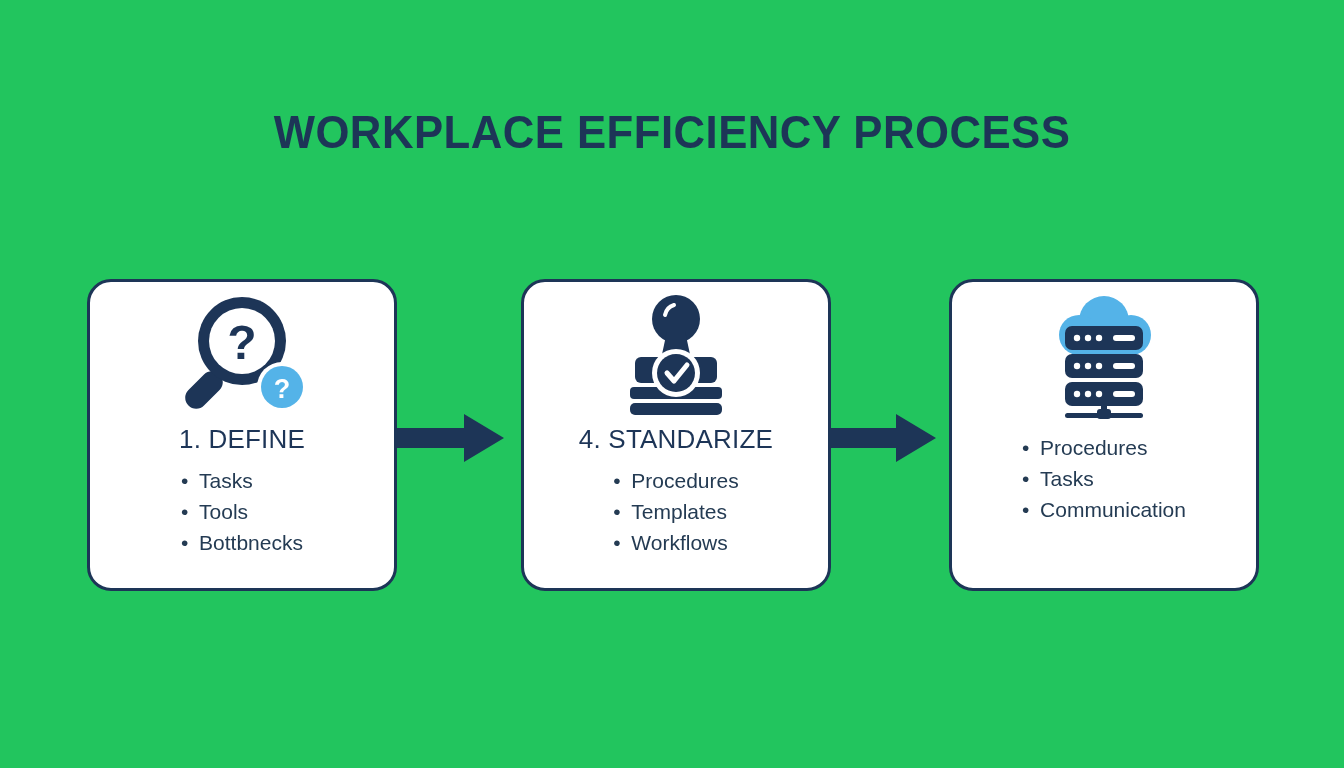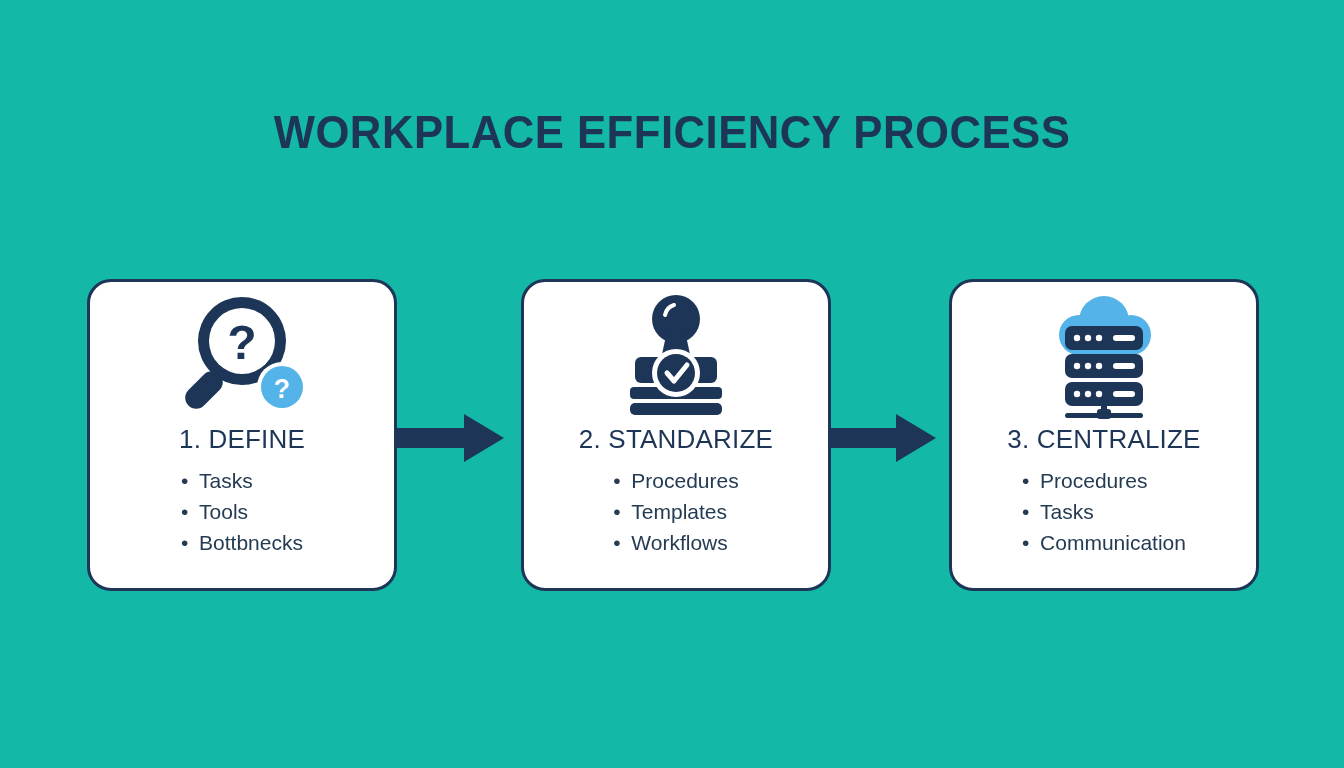--- a/index.html
+++ b/index.html
@@ -10,21 +10,21 @@
     width: 1344px;
     height: 768px;
     background: #fdfdfc;
     font-family: "Liberation Sans", sans-serif;
     overflow: hidden;
   }
   .canvas {
     position: relative;
     width: 1344px;
     height: 768px;
-    background: #14b8a6;
+    background: #22c55e;
   }
 
   
   .page-title {
     position: absolute;
     left: 0;
     top: 104px;
     width: 1344px;
     text-align: center;
     font-family: "Liberation Sans", sans-serif;
@@ -157,21 +157,21 @@
 
           <rect class="navy" x="15" y="94" width="92" height="12" rx="4"></rect>
 
           <rect class="navy" x="15" y="110" width="92" height="12" rx="5"></rect>
 
           <circle class="white" cx="61" cy="80" r="24"></circle>
           <circle class="navy" cx="61" cy="80" r="19"></circle>
           <path d="M52 80 l7 8 l13 -16" stroke="#ffffff" stroke-width="5" stroke-linecap="round" stroke-linejoin="round" fill="none"></path>
         </svg>
       </div>
-      <div class="card-heading">2. STANDARIZE</div>
+      <div class="card-heading">4. STANDARIZE</div>
       <ul class="bullets">
         <li><span class="dot">•</span><span>Procedures</span></li>
         <li><span class="dot">•</span><span>Templates</span></li>
         <li><span class="dot">•</span><span>Workflows</span></li>
       </ul>
     </div>
 
     <div class="card card-3">
       <div class="icon-wrap">
         <svg width="126" height="126" viewBox="0 0 126 126" xmlns="http://www.w3.org/2000/svg">
@@ -201,21 +201,20 @@
             <circle class="white" cx="47" cy="101" r="3.2"></circle>
             <circle class="white" cx="58" cy="101" r="3.2"></circle>
             <rect class="white" x="72" y="98" width="22" height="6" rx="3"></rect>
           </g>
 
           <rect class="navy" x="60" y="113" width="6" height="6"></rect>
           <rect class="navy" x="24" y="120" width="78" height="5" rx="2.5"></rect>
           <rect class="navy" x="56" y="116" width="14" height="10" rx="3"></rect>
         </svg>
       </div>
-      <div class="card-heading">3. CENTRALIZE</div>
       <ul class="bullets">
         <li><span class="dot">•</span><span>Procedures</span></li>
         <li><span class="dot">•</span><span>Tasks</span></li>
         <li><span class="dot">•</span><span>Communication</span></li>
       </ul>
     </div>
   </div>
 
   <div class="arrow arrow-1">
     <svg width="108" height="48" viewBox="0 0 108 48" xmlns="http://www.w3.org/2000/svg">

